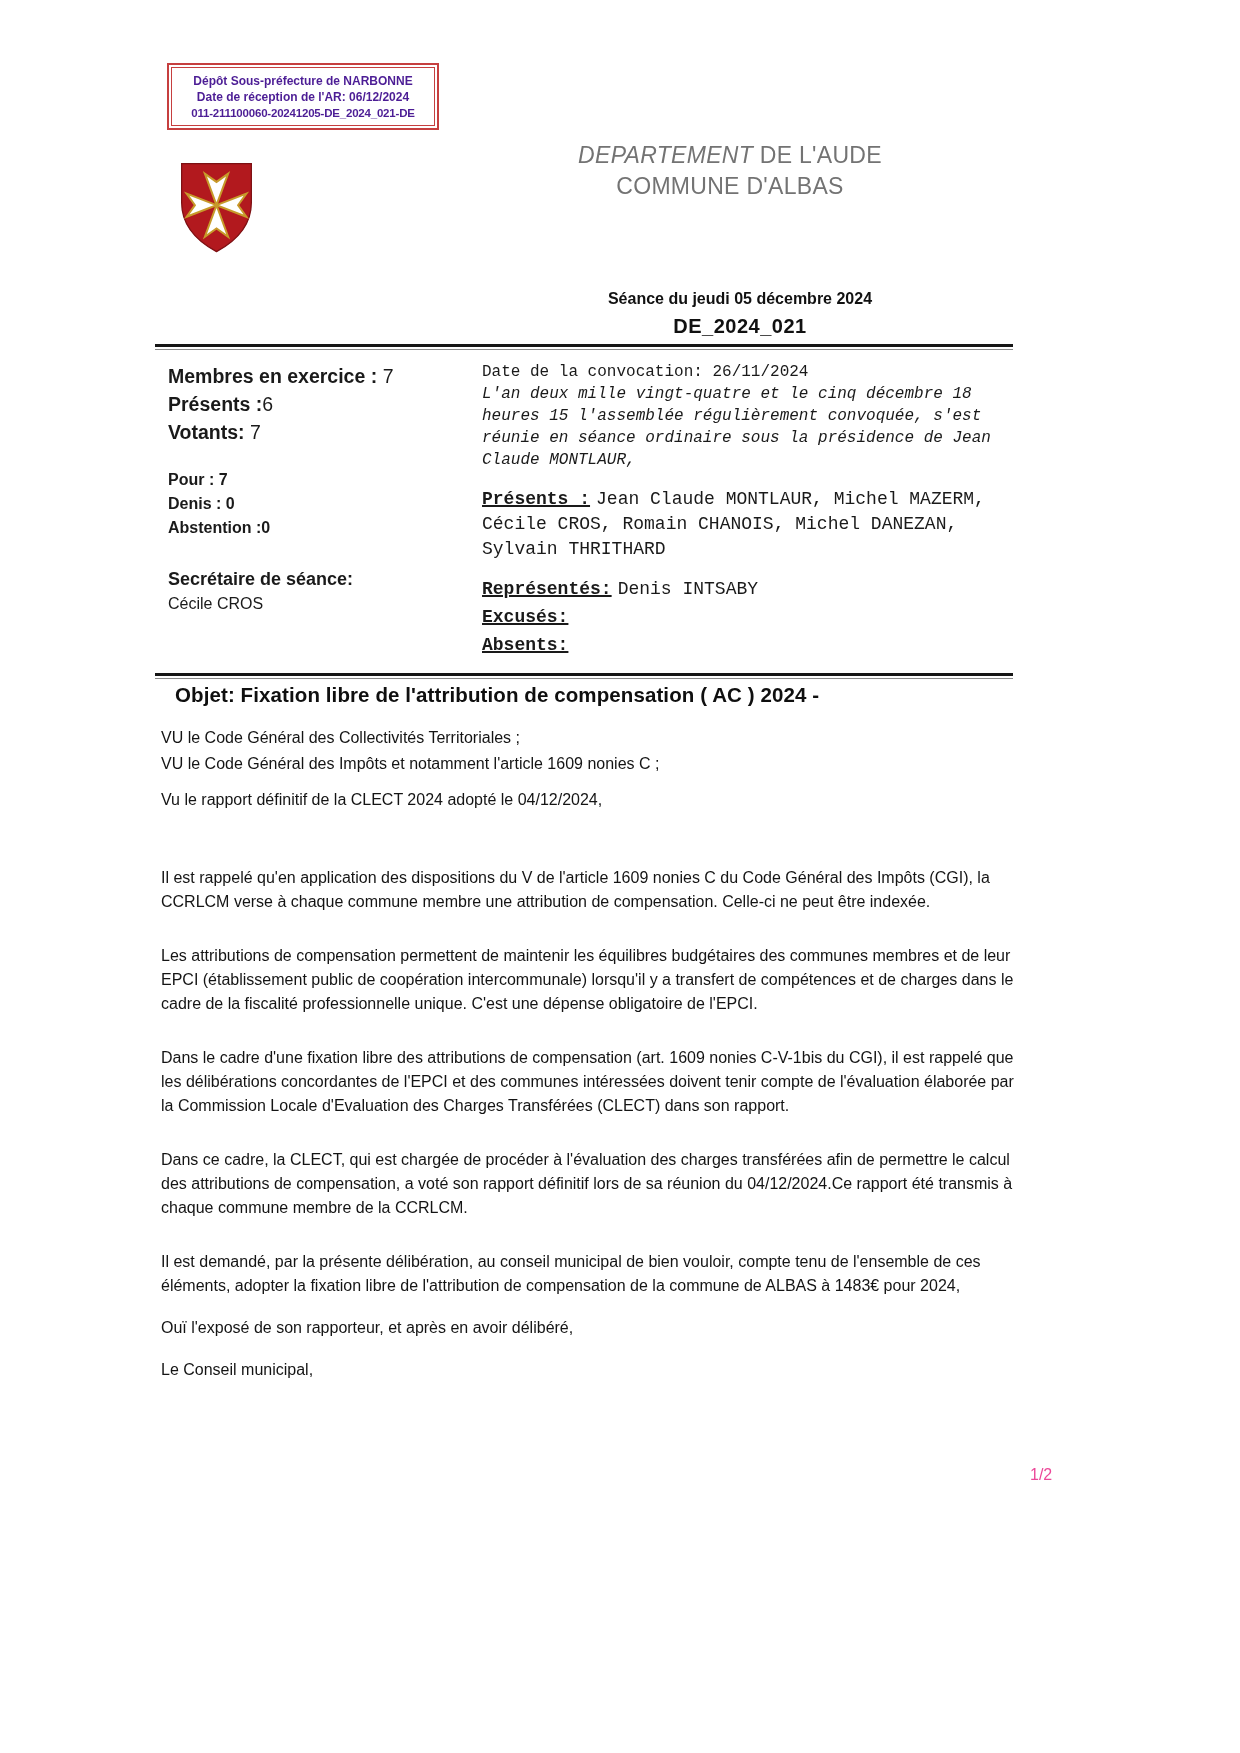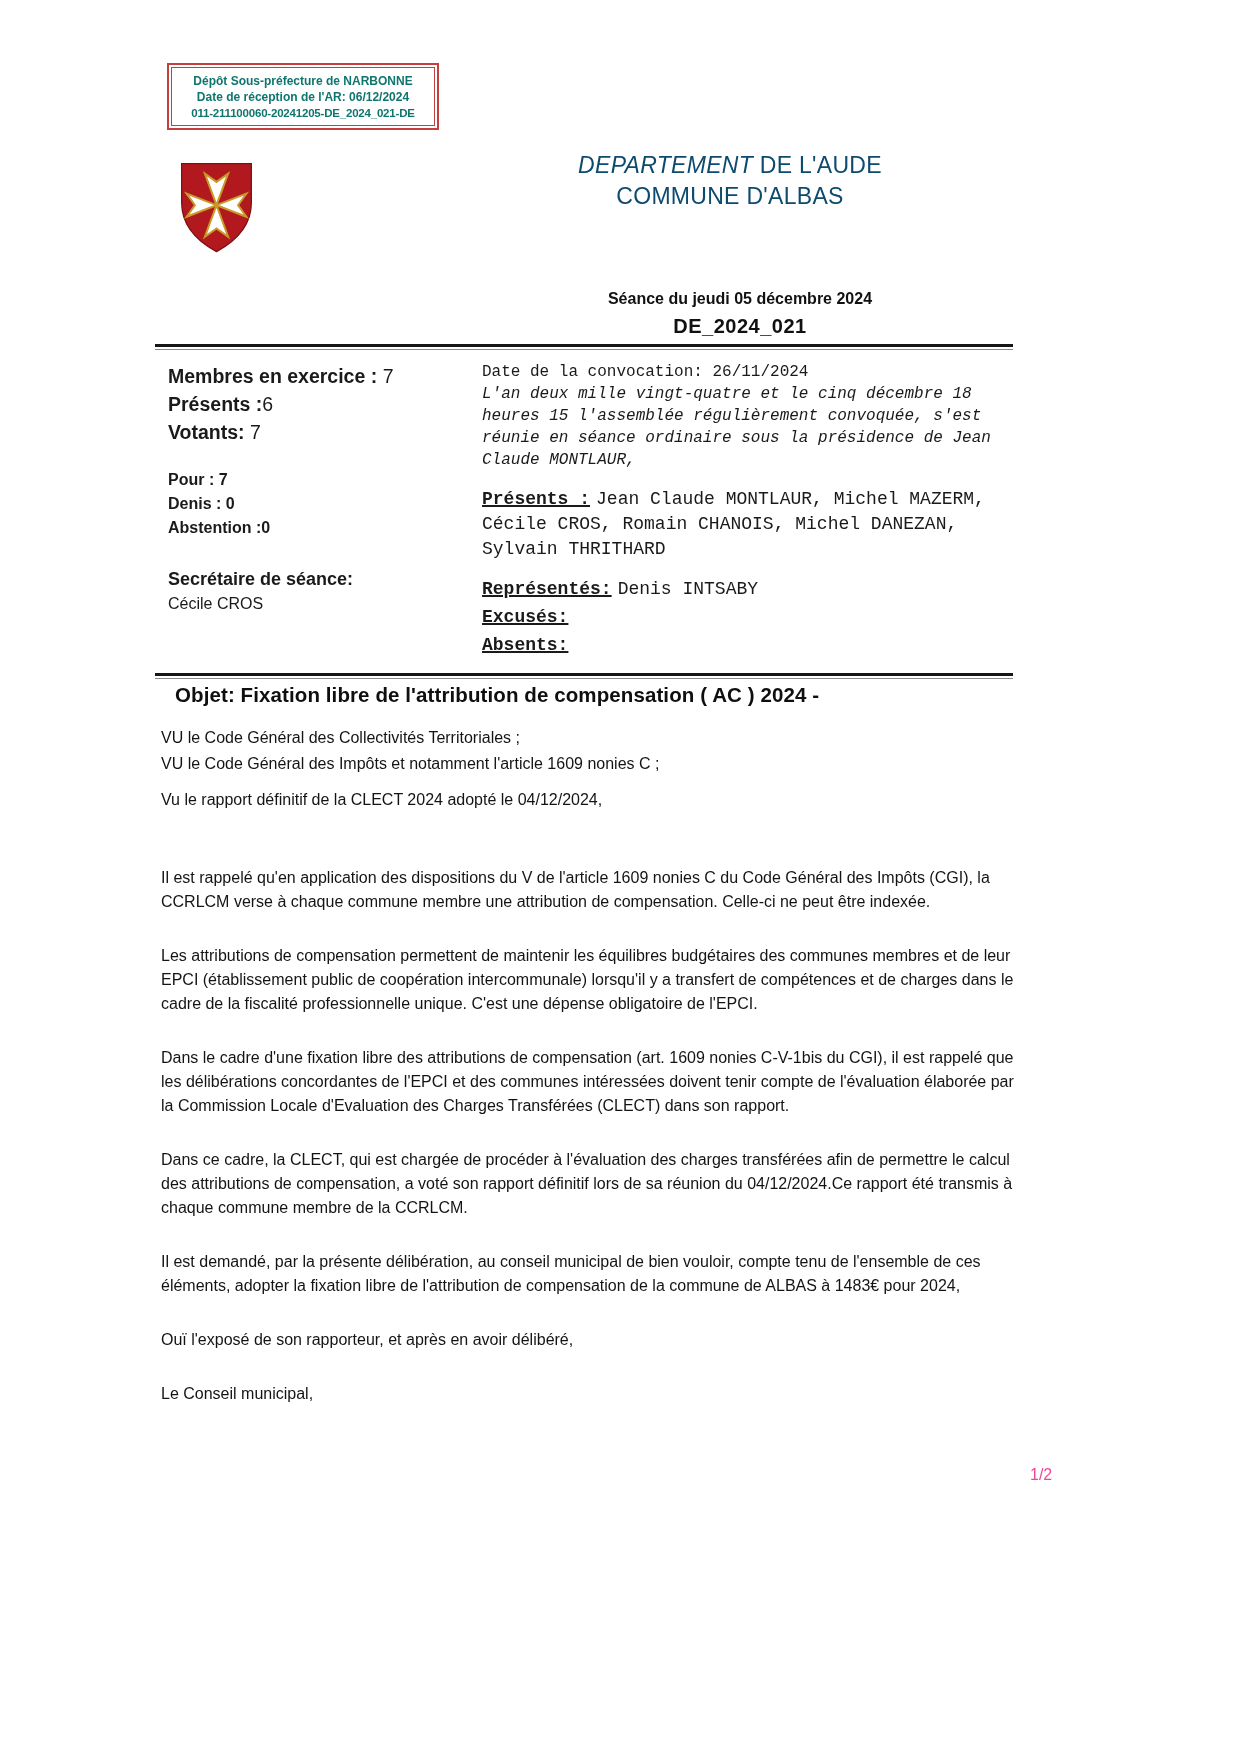--- a/index.html
+++ b/index.html
@@ -16,32 +16,32 @@
   
   .stamp{
     position:absolute;left:167px;top:63px;width:264px;
     border:2px solid #c63f3f;
     padding:2px;
   }
   .stamp-inner{
     border:1px solid #c63f3f;
     padding:5px 3px 4px 3px;
     text-align:center;
-    color:#0f766e;
+    color:#4c1d95;
   }
   .stamp-inner .s1,.stamp-inner .s2{font-size:12px;line-height:16px;font-weight:bold;}
   .stamp-inner .s3{font-size:11.5px;line-height:16px;font-weight:bold;letter-spacing:-0.2px;}
 
   
   .coat{position:absolute;left:175px;top:157px;width:83px;height:98px;}
 
   
   .dept-header{
-    position:absolute;left:470px;top:150px;width:520px;
-    text-align:center;font-size:23px;line-height:31px;color:#0c4a6e;
+    position:absolute;left:470px;top:140px;width:520px;
+    text-align:center;font-size:23px;line-height:31px;color:#737373;
     letter-spacing:0.3px;
   }
   .dept-header .it{font-style:italic;}
 
   
   .session{
     position:absolute;left:470px;top:285px;width:540px;
     text-align:center;font-weight:bold;color:#111;
   }
   .session .s-title{font-size:16px;line-height:27px;}
@@ -79,21 +79,21 @@
     font-size:20.5px;font-weight:bold;color:#0f0f0f;letter-spacing:0.1px;
   }
 
   
   .body-text{position:absolute;left:161px;top:726px;width:866px;font-size:16px;color:#141414;}
   .body-text p{margin:0;line-height:24px;}
   .body-text .vu{margin-bottom:2px;}
   .body-text .vu3{margin-top:12px;}
   .body-text .para{margin-top:30px;}
   .body-text .para.first{margin-top:54px;}
-  .body-text .closing{margin-top:30px;}
+  .body-text .closing{margin-top:18px;}
 
   
   .pageno{position:absolute;left:1030px;top:1466px;font-size:16px;color:#ec4899;}
 </style>
 </head>
 <body>
 
 <div class="page">
 
   <div class="stamp">

